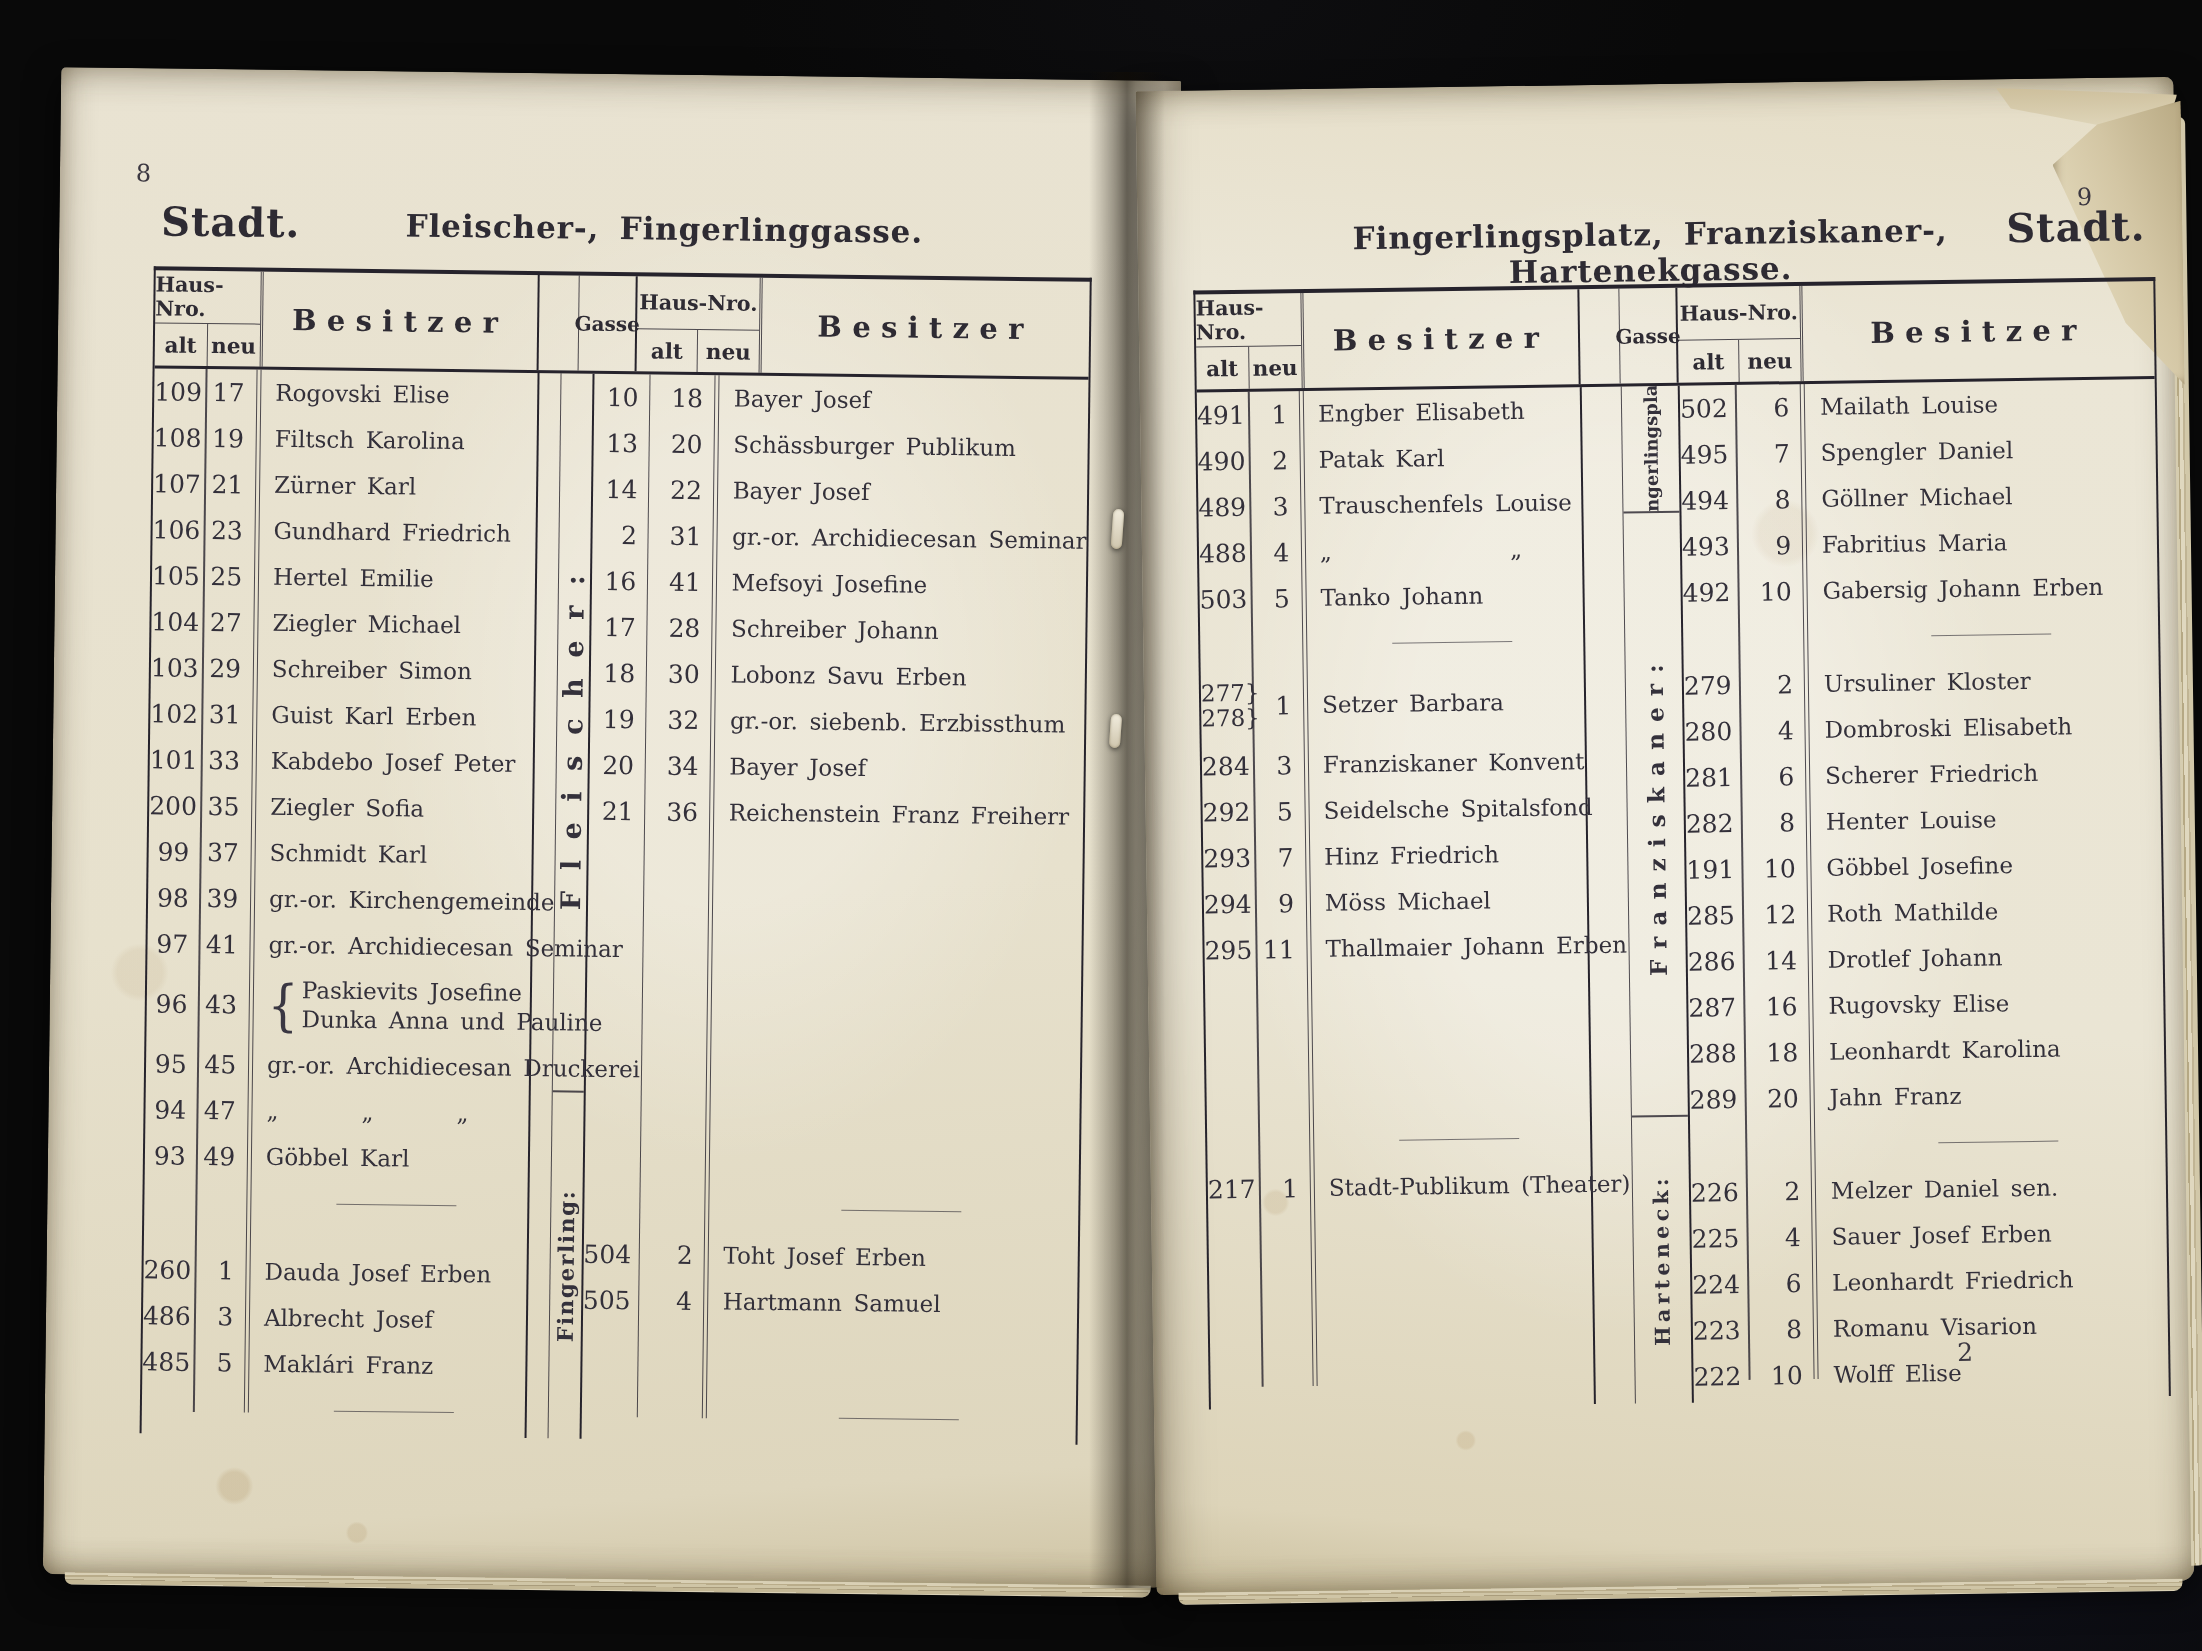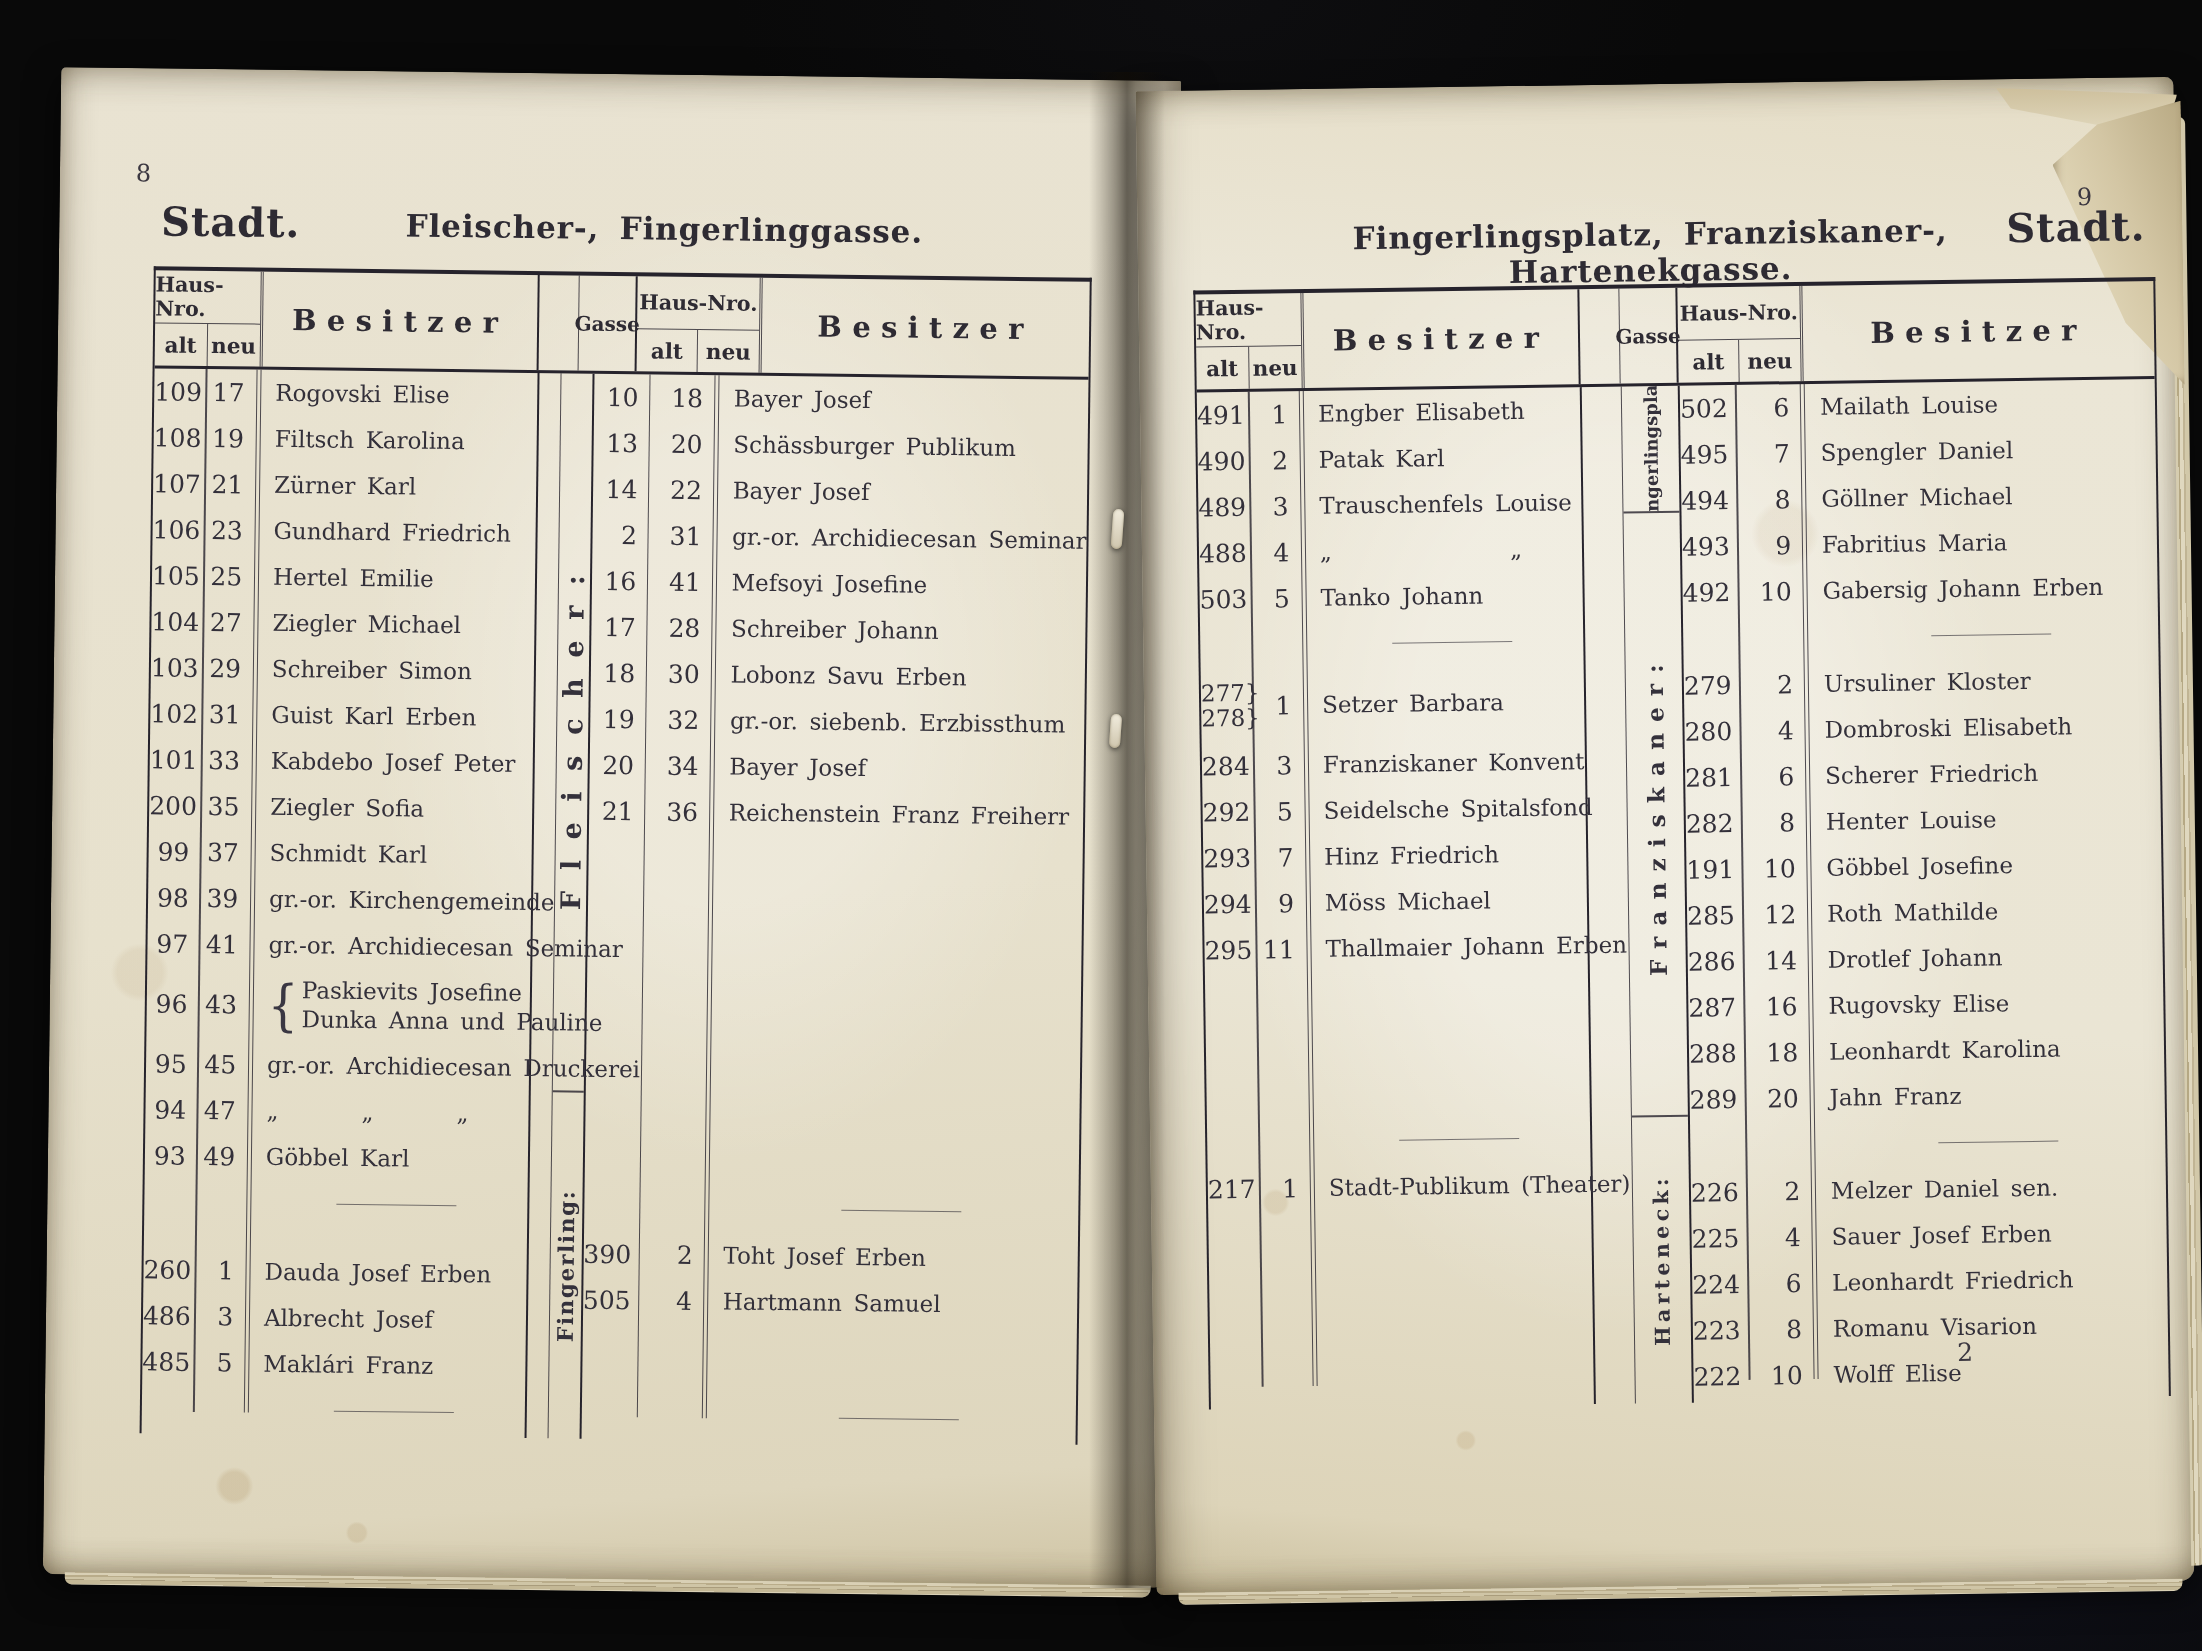--- a/index.html
+++ b/index.html
@@ -374,21 +374,21 @@
             </div>
             <div class="gaprow" style="height: 353px;"></div>
             <div class="row divrow">
               <div class="c a"></div>
               <div class="c n"></div>
               <div class="c b">
                 <span class="shortline"></span>
               </div>
             </div>
             <div class="row r">
-              <div class="c a">390</div>
+              <div class="c a">504</div>
               <div class="c n">2</div>
               <div class="c b">Toht Josef Erben</div>
             </div>
             <div class="row r">
               <div class="c a">505</div>
               <div class="c n">4</div>
               <div class="c b">Hartmann Samuel</div>
             </div>
             <div class="gaprow" style="height: 69px;"></div>
             <div class="row divrow">

